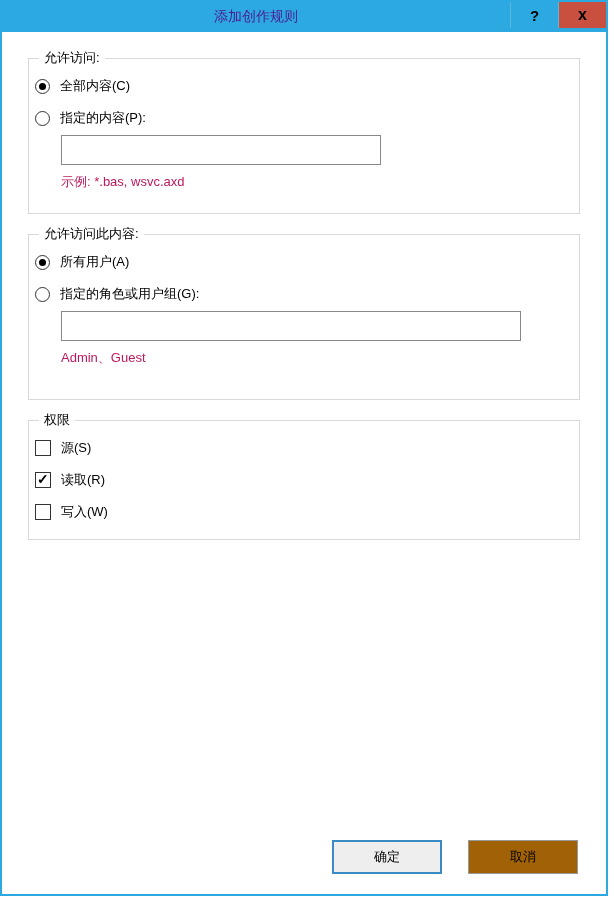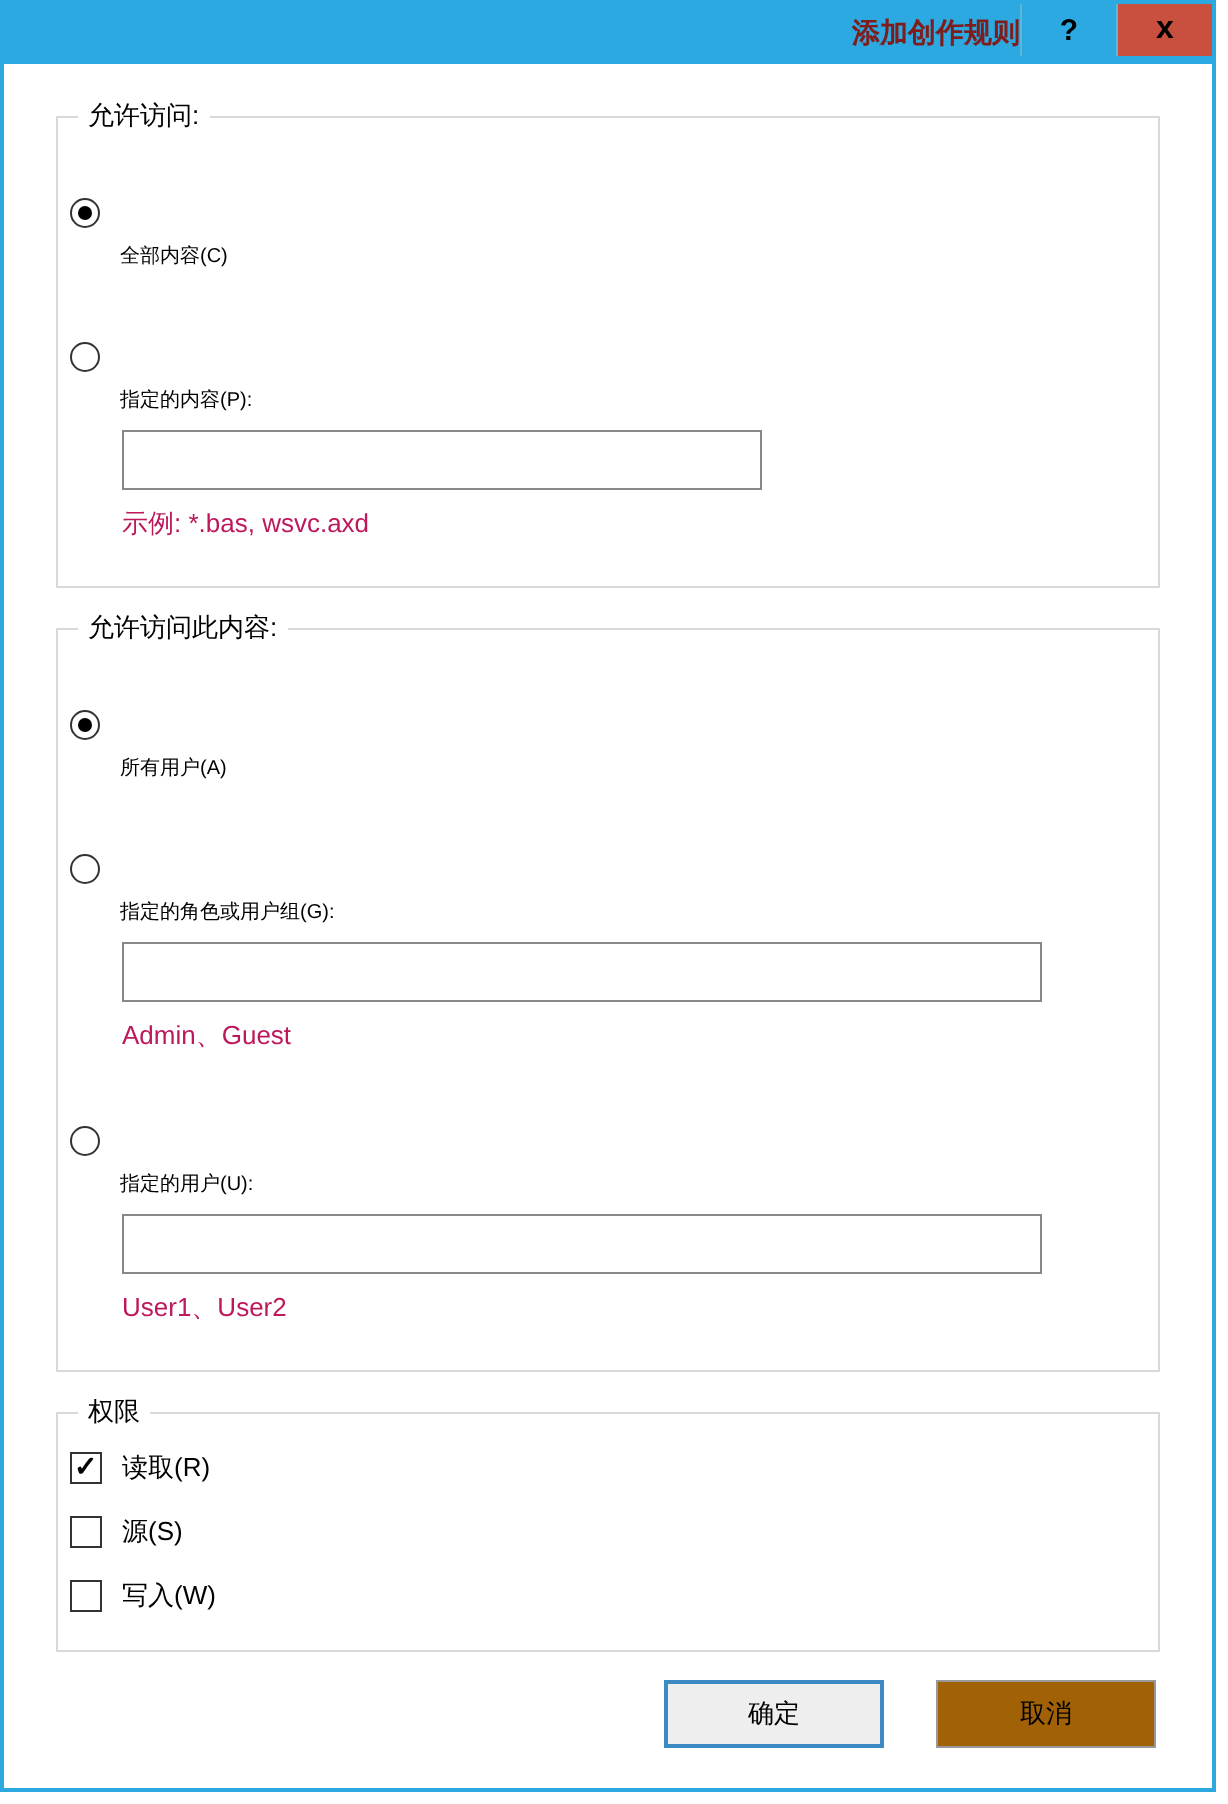--- a/index.html
+++ b/index.html
@@ -24,24 +24,23 @@
     }
     .titlebar {
       height: 30px;
       background: #2ca9e1;
       display: flex;
       align-items: center;
       position: relative;
     }
     .title-text {
       flex: 1;
-      text-align: right;
-      color: #7f1d1d;
+      text-align: center;
+      color: #4c1d95;
       font-size: 14px;
-      font-weight: bold;
     }
     .titlebar-buttons {
       display: flex;
       height: 100%;
     }
     .titlebar-btn {
       width: 48px;
       height: 26px;
       display: flex;
       align-items: center;
@@ -101,23 +100,22 @@
       background: #fff;
     }
     .radio.selected::after {
       content: "";
       width: 7px;
       height: 7px;
       background: #000;
       border-radius: 50%;
     }
     .radio-label {
-      font-size: 10px;
-      cursor: pointer;
-      margin-top: 44px;
+      font-size: 13px;
+      cursor: pointer;
     }
     .text-input {
       width: 320px;
       height: 30px;
       border: 1px solid #888;
       margin-left: 26px;
       margin-top: 2px;
       margin-bottom: 8px;
       background: #fff;
       padding: 0 5px;
@@ -240,41 +238,33 @@
 
       <div class="sub-group">
         <div class="radio-row" style="margin-bottom:6px;">
           <div class="radio"></div>
           <span class="radio-label">指定的角色或用户组(G):</span>
         </div>
         <input type="text" class="text-input-wide" value="" style="">
         <div class="example-text">Admin、Guest</div>
       </div>
 
-      <div class="sub-group" style="margin-bottom:0;">
-        <div class="radio-row" style="margin-bottom:6px;">
-          <div class="radio"></div>
-          <span class="radio-label">指定的用户(U):</span>
-        </div>
-        <input type="text" class="text-input-wide" value="" style="">
-        <div class="example-text">User1、User2</div>
-      </div>
     </div>
 
     <div class="fieldset">
       <div class="fieldset-legend">权限</div>
+
+      <div class="checkbox-row">
+        <div class="checkbox"></div>
+        <span class="checkbox-label">源(S)</span>
+      </div>
 
       <div class="checkbox-row">
         <div class="checkbox checked"></div>
         <span class="checkbox-label">读取(R)</span>
-      </div>
-
-      <div class="checkbox-row">
-        <div class="checkbox"></div>
-        <span class="checkbox-label">源(S)</span>
       </div>
 
       <div class="checkbox-row">
         <div class="checkbox"></div>
         <span class="checkbox-label">写入(W)</span>
       </div>
     </div>
 
   </div>
 

